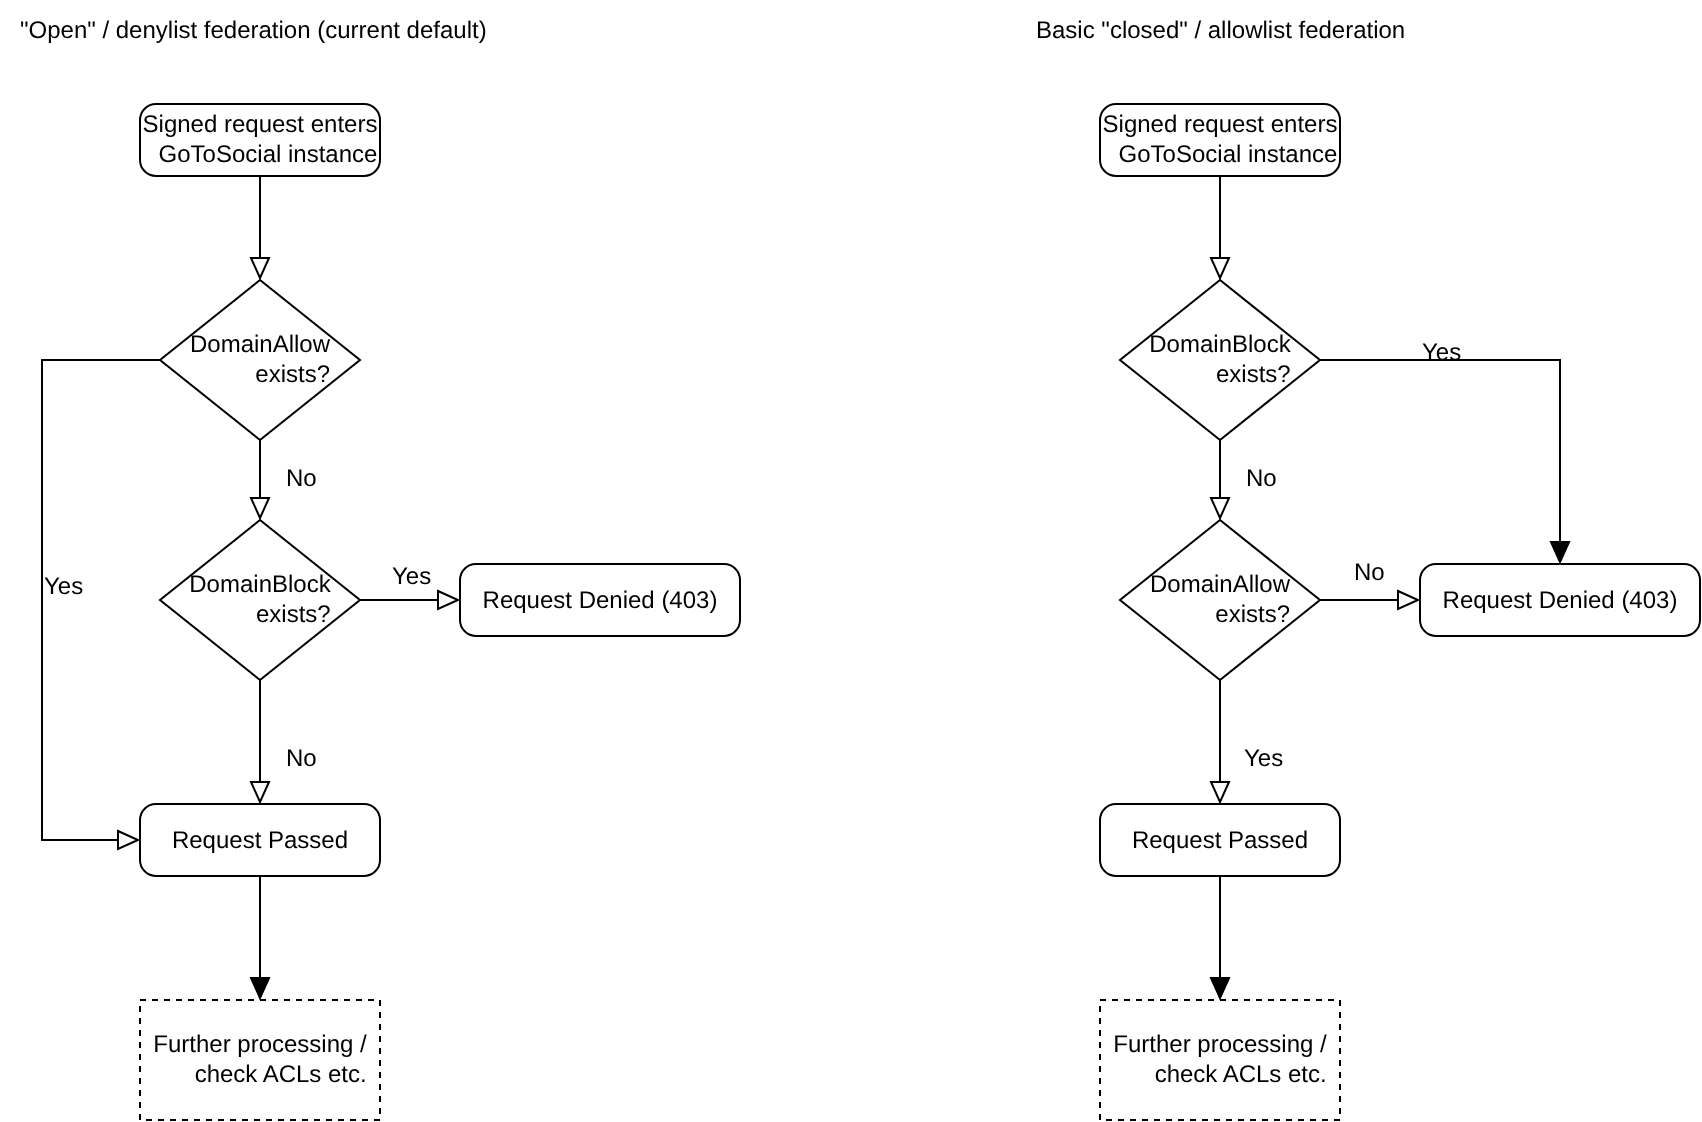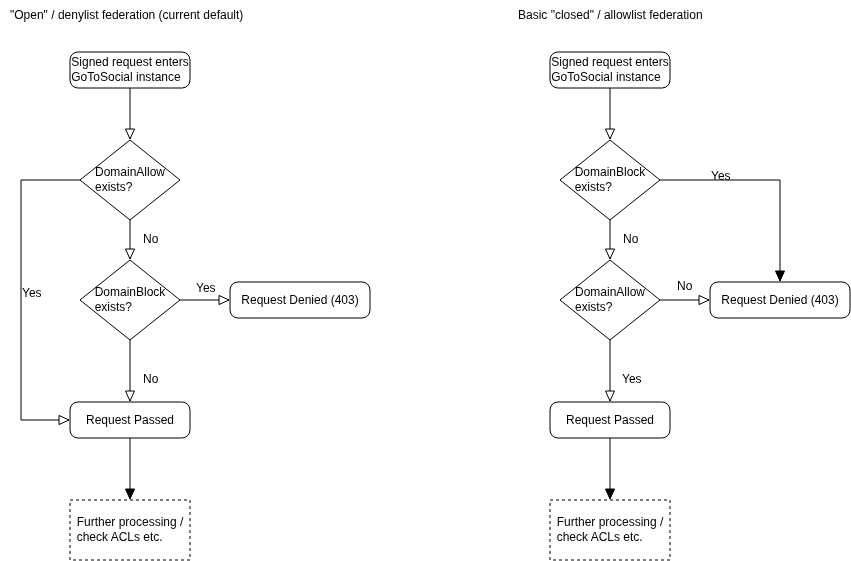--- a/index.html
+++ b/index.html
@@ -20,21 +20,21 @@
     position: absolute;
     font-size: 12px;
     line-height: 15px;
     white-space: nowrap;
   }
   .node-label {
     position: absolute;
     display: flex;
     align-items: center;
     justify-content: center;
-    text-align: left;
+    text-align: right;
     white-space: pre-line;
     font-size: 12px;
     line-height: 15px;
   }
   .edge-label {
     position: absolute;
     font-size: 12px;
     line-height: 12px;
     white-space: nowrap;
   }

